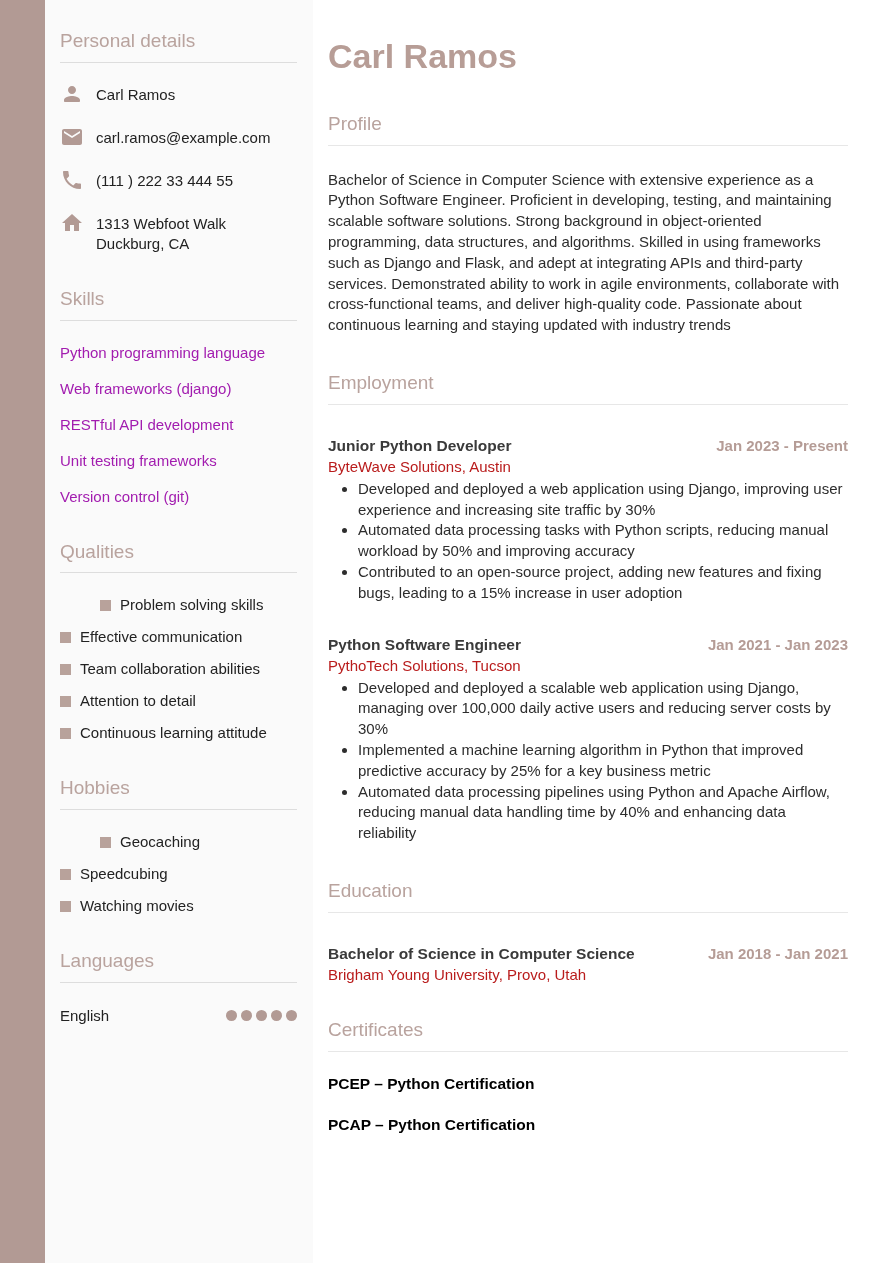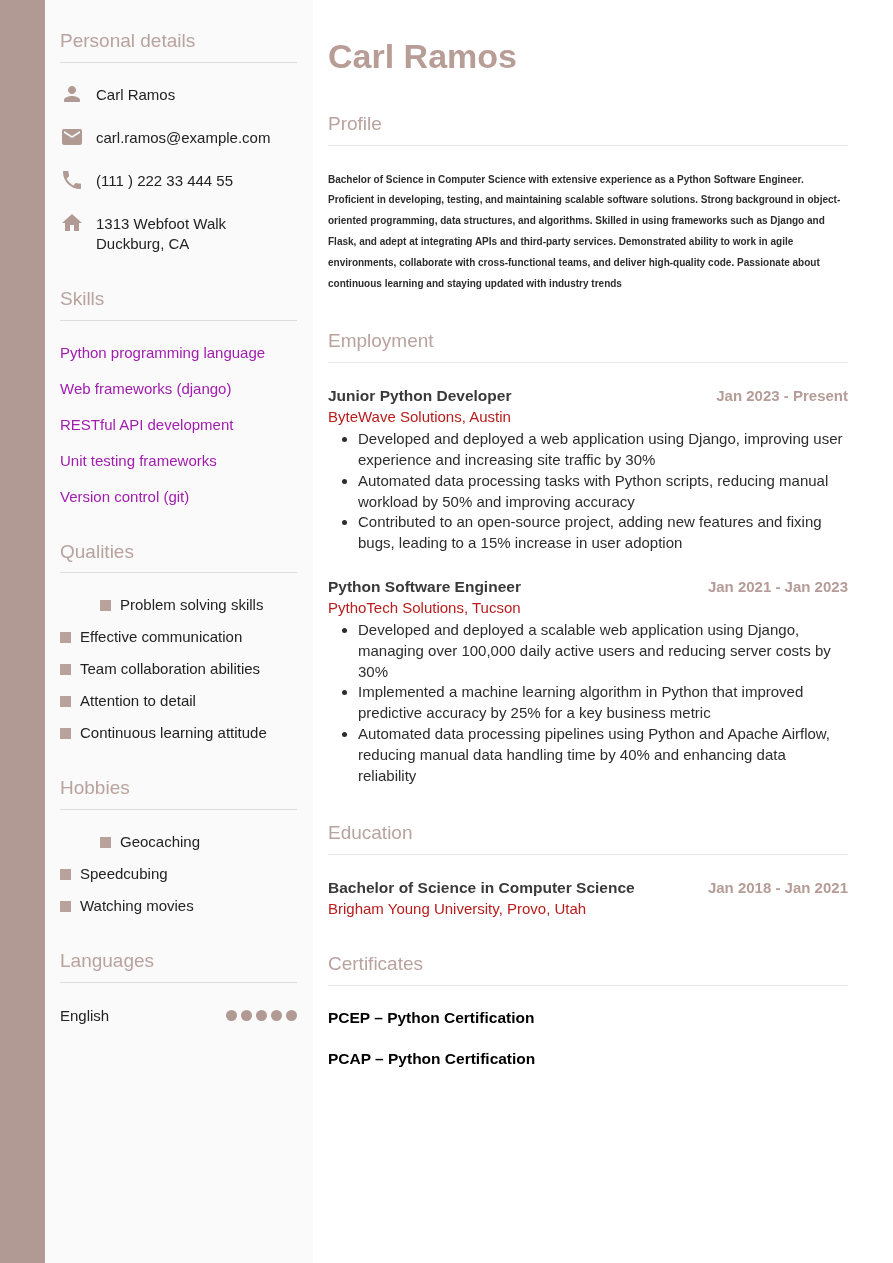--- a/index.html
+++ b/index.html
@@ -37,23 +37,23 @@
 
   
   .lang-row { display: flex; justify-content: space-between; align-items: center; margin-top: 24px; }
   .lang-name { font-size: 15px; color: #222; }
   .lang-dots { display: flex; gap: 4px; }
   .dot { width: 11px; height: 11px; border-radius: 50%; background: #b29a94; }
 
   
   .resume-name { font-size: 34px; font-weight: bold; color: #b79d96; margin: 12px 0 0 0; line-height: 1.2; }
   .main-section { margin-top: 36px; }
-  .profile-text { font-size: 10px; line-height: 20.8px; color: #2d2d2d; margin: 24px 0 0 0; font-weight: bold; }
-
-  .job { margin-top: 24px; }
+  .profile-text { font-size: 15px; line-height: 20.8px; color: #2d2d2d; margin: 24px 0 0 0; }
+
+  .job { margin-top: 32px; }
   .job-header { display: flex; justify-content: space-between; align-items: baseline; }
   .job-role { font-size: 15.5px; font-weight: bold; color: #3a3a3a; }
   .job-dates { font-size: 15px; font-weight: bold; color: #b59c96; white-space: nowrap; }
   .job-company { font-size: 15px; color: #b91c1c; margin-top: 3px; }
   .job-bullets { margin: 4px 0 0 0; padding-left: 30px; font-size: 15px; line-height: 20.8px; color: #2d2d2d; }
   .job-bullets li { margin: 0; }
 
   .cert { font-size: 15.5px; font-weight: bold; color: #000000; margin-top: 23px; }
 </style>
 </head>

